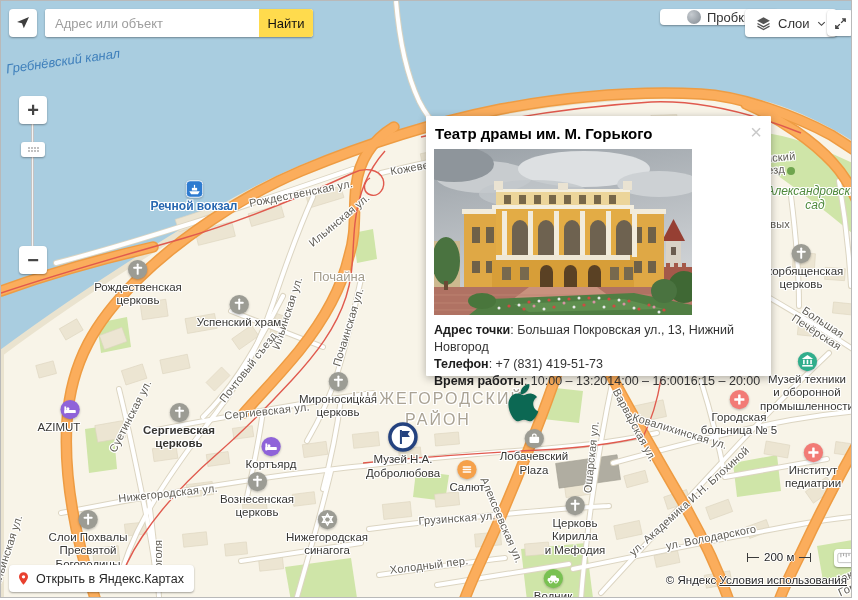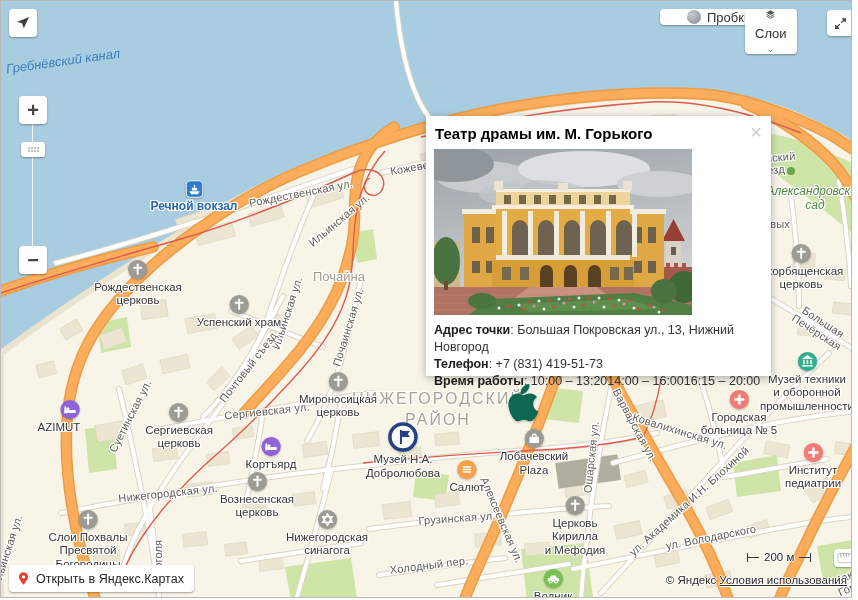--- a/index.html
+++ b/index.html
@@ -31,21 +31,21 @@
   
   .ctl{position:absolute;z-index:10;background:#fff;border-radius:4px;box-shadow:0 1px 2px rgba(0,0,0,.35);}
   .btn{display:flex;align-items:center;justify-content:center;gap:6px;cursor:pointer;color:#333;font-size:13px;}
   #geo-btn{left:8px;top:8px;width:28px;height:28px;}
   #searchbox{left:44px;top:8px;width:268px;height:28px;display:flex;border-radius:3px;overflow:hidden;}
   #searchbox input{flex:1;border:none;outline:none;padding:0 10px;font-size:13px;color:#333;background:#fff;}
   #searchbox input::placeholder{color:#9e9e9e;}
   #search-go{width:54px;background:#ffdb4d;border:none;font-size:13px;color:#111;cursor:pointer;}
   #traffic-btn{left:659px;top:8px;height:16px;padding:0 27px;}
   .traffic-dot{width:14px;height:14px;border-radius:50%;background:radial-gradient(circle at 32% 32%,#c6cbd0,#828a92);}
-  #layers-btn{left:744px;top:8px;height:45px;padding:0 10px;flex-direction:column;}
+  #layers-btn{left:744px;top:8px;height:28px;padding:0 10px;}
   #fs-btn{left:826px;top:9px;width:26px;height:26px;}
 
   
   #zoom-in{left:18px;top:95px;width:28px;height:28px;font-size:20px;font-weight:bold;color:#444;}
   #zoom-out{left:18px;top:245px;width:28px;height:28px;font-size:20px;font-weight:bold;color:#444;}
   #zoom-track{position:absolute;left:30px;top:122px;width:3px;height:124px;z-index:9;background:#f3f3f3;
     border:1px solid #c4c4c4;border-radius:2px;}
   #zoom-handle{left:20px;top:141px;width:24px;height:15px;display:flex;align-items:center;justify-content:center;border-radius:3px;cursor:grab;}
 
   
@@ -348,21 +348,21 @@
           </svg>
           <div class="plabel">Мироносицкая
 церковь</div>
         </div>
         <div class="poi" style="left: 58px; top: 397.5px; align-items: flex-end;">
           <svg class="poi-ic hotel" width="21" height="21" viewBox="0 0 24 24">
             <use href="#i-hotel"></use>
           </svg>
           <div class="plabel">AZIMUT</div>
         </div>
-        <div class="poi" style="left: 178px; top: 400.5px;">
+        <div class="poi" style="left: 178px; top: 400.5px; font-weight: bold;">
           <svg class="poi-ic church" width="21" height="21" viewBox="0 0 24 24">
             <use href="#i-church"></use>
           </svg>
           <div class="plabel">Сергиевская
 церковь</div>
         </div>
         <div class="poi" style="left: 270px; top: 434.5px;">
           <svg class="poi-ic hotel" width="21" height="21" viewBox="0 0 24 24">
             <use href="#i-hotel"></use>
           </svg>
@@ -593,20 +593,24 @@
       <div><b>Телефон</b><span>: +7 (831) 419-51-73</span></div>
       <div><b>Время работы</b><span>: 10:00 – 13:2014:00 – 16:0016:15 – 20:00</span></div>
     </div>
   </div>
 
   <div id="geo-btn" class="ctl btn">
     <svg width="16" height="16" viewBox="0 0 24 24">
       <path d="M21 3 3 10.5 l7.5 1.8 L13.2 20 Z" fill="#3e3e3e"></path>
     </svg>
   </div>
+  <div id="searchbox" class="ctl">
+    <input type="text" placeholder="Адрес или объект" style="">
+    <button id="search-go">Найти</button>
+  </div>
   <div id="traffic-btn" class="ctl btn">
     <span class="traffic-dot"></span>
     <span>Пробки</span>
   </div>
   <div id="layers-btn" class="ctl btn">
     <svg width="17" height="17" viewBox="0 0 24 24">
       <path d="M12 3 21 8 12 13 3 8 Z" fill="#555"></path>
       <path d="M3.5 12 12 16.7 20.5 12" fill="none" stroke="#555" stroke-width="2"></path>
       <path d="M3.5 15.8 12 20.5 20.5 15.8" fill="none" stroke="#555" stroke-width="2"></path>
     </svg>

